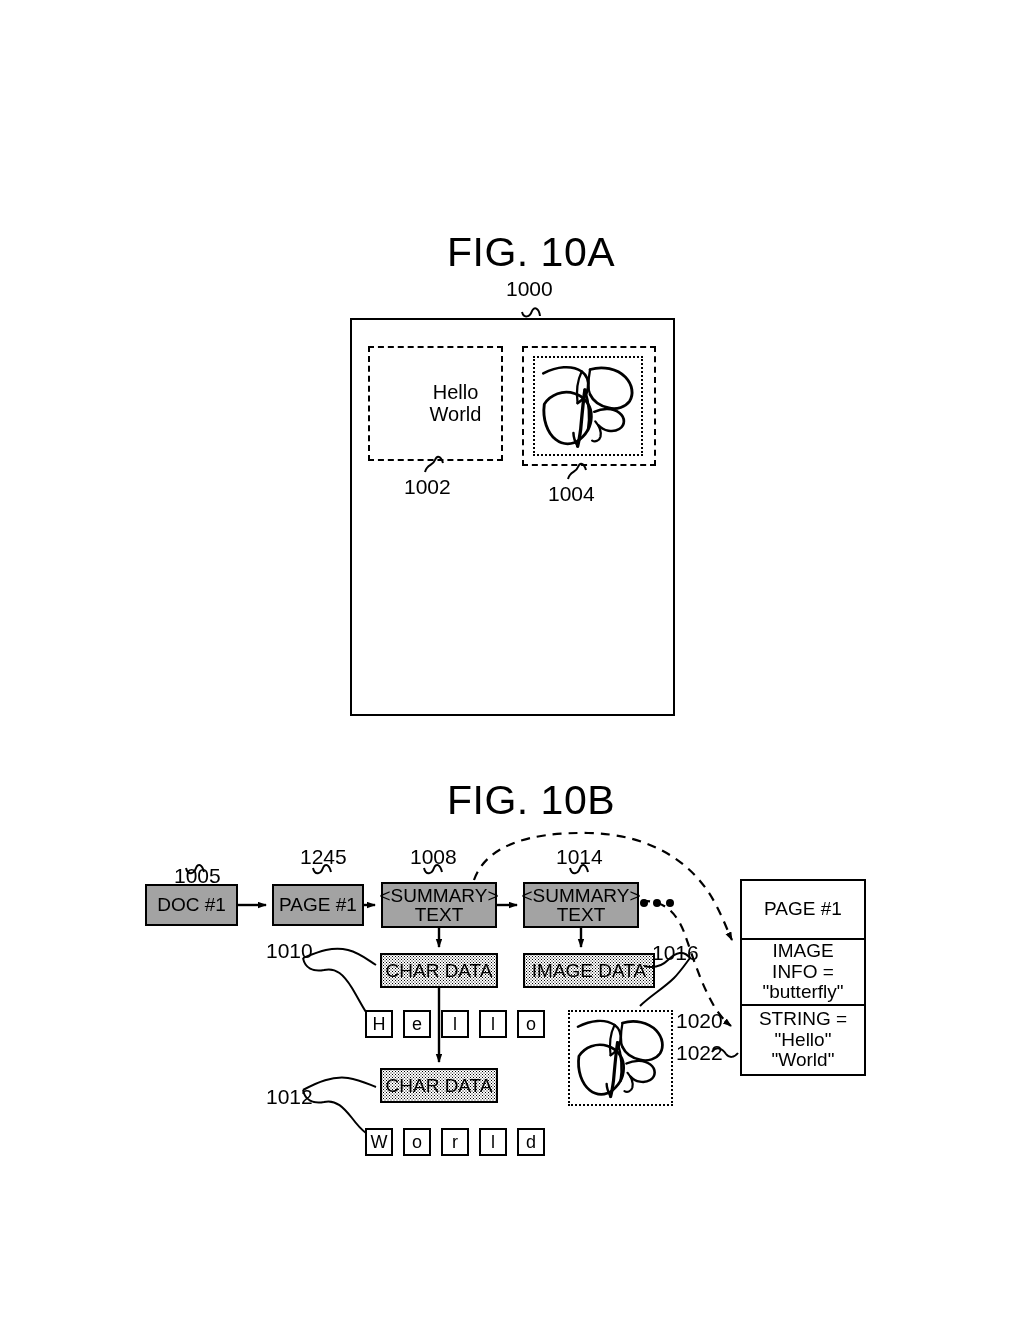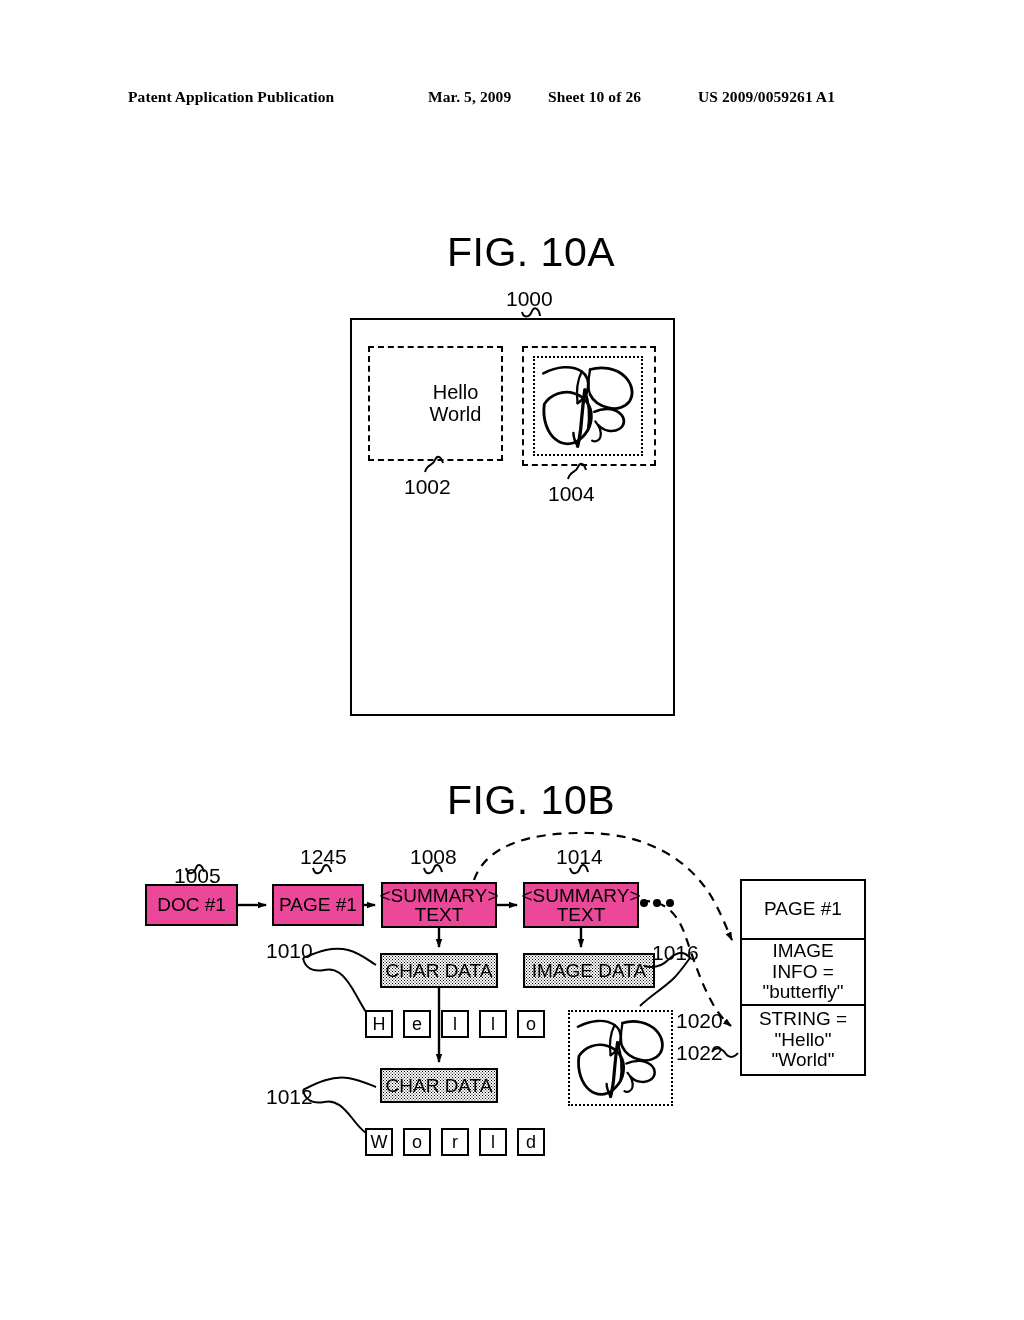--- a/index.html
+++ b/index.html
@@ -53,21 +53,21 @@
     position: absolute;
     font-size: 21px;
     font-family: "Liberation Sans", sans-serif;
     white-space: nowrap;
     line-height: 1;
   }
   .boxtext {
     position: absolute;
     box-sizing: border-box;
     border: 2px solid #000;
-    background: #ec4899;
+    background: #a3a3a3;
     display: flex;
     align-items: center;
     justify-content: center;
     text-align: center;
     font-size: 19px;
     line-height: 1.02;
     font-family: "Liberation Sans", sans-serif;
     white-space: pre-line;
   }
   .stipple {
@@ -163,27 +163,24 @@
     width: 1024px;
     height: 1320px;
     pointer-events: none;
   }
 </style>
 </head>
 <body>
 
 <div id="page">
 
-  <div class="hdr">
-    <span class="hdr-pub">Patent Application Publication</span><span class="hdr-date">Mar. 5, 2009</span><span class="hdr-sheet">Sheet 10 of 26</span><span class="hdr-num">US 2009/0059261 A1</span>
-  </div>
 
   <div class="figtitle" id="fig10a-title">FIG. 10A</div>
 
-  <div class="reflabel" style="left:506px; top:288px;text-align:center;">1000</div>
+  <div class="reflabel" style="left:506px; top:278px;text-align:center;">1000</div>
 
   <div class="solidbox" id="doc-page" style="left:350px; top:318px; width:325px; height:398px;"></div>
 
   <div class="dashbox" id="text-region" style="left:368px; top:346px; width:135px; height:115px;"></div>
   <div class="pagetext" style="left:388px; top:381px; width:135px;">Hello
 World</div>
   <div class="reflabel" style="left:404px; top:476px;">1002</div>
 
   <div class="dashbox" id="image-region" style="left:522px; top:346px; width:134px; height:120px;"></div>
   <div class="dotbox" id="image-inner-a" style="left:533px; top:356px; width:110px; height:100px;"></div>

